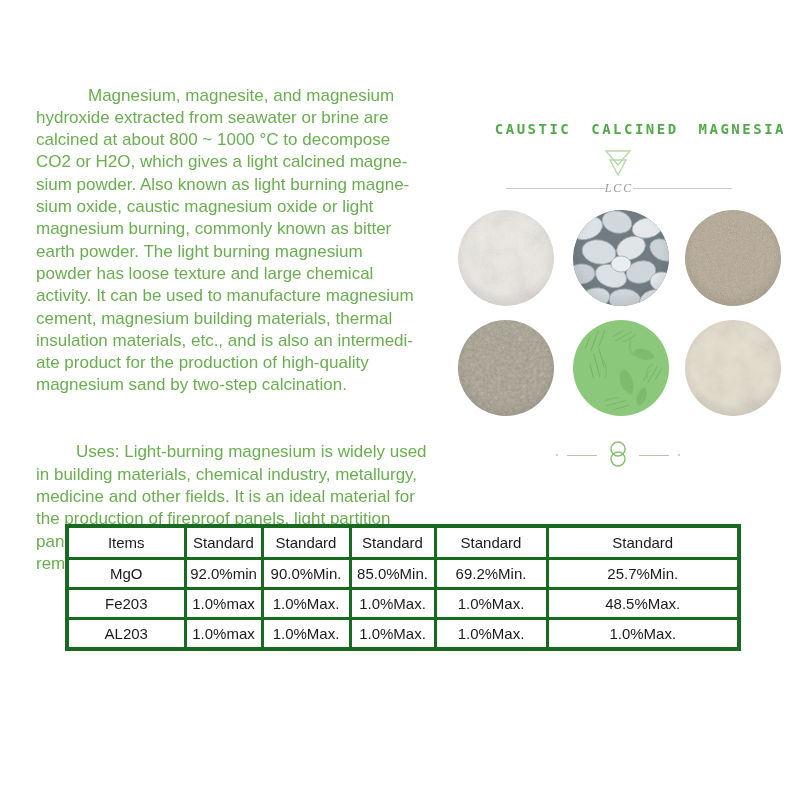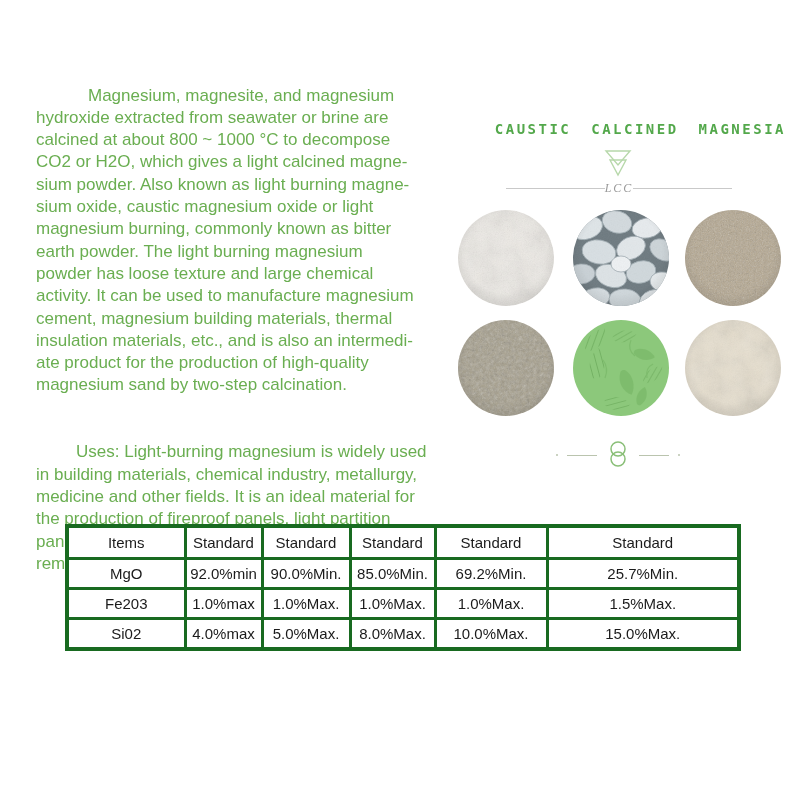--- a/index.html
+++ b/index.html
@@ -264,26 +264,26 @@
         <td>85.0%Min.</td>
         <td>69.2%Min.</td>
         <td>25.7%Min.</td>
       </tr>
       <tr>
         <td>Fe203</td>
         <td>1.0%max</td>
         <td>1.0%Max.</td>
         <td>1.0%Max.</td>
         <td>1.0%Max.</td>
-        <td>1.5%Max.</td>
-      </tr>
-      <tr>
-        <td>Si02</td>
-        <td>4.0%max</td>
-        <td>5.0%Max.</td>
-        <td>8.0%Max.</td>
-        <td>10.0%Max.</td>
-        <td>15.0%Max.</td>
+        <td>48.5%Max.</td>
+      </tr>
+      <tr>
+        <td>AL203</td>
+        <td>1.0%max</td>
+        <td>1.0%Max.</td>
+        <td>1.0%Max.</td>
+        <td>1.0%Max.</td>
+        <td>1.0%Max.</td>
       </tr>
     </tbody>
   </table>
 
 </div>
 
 </body></html>

